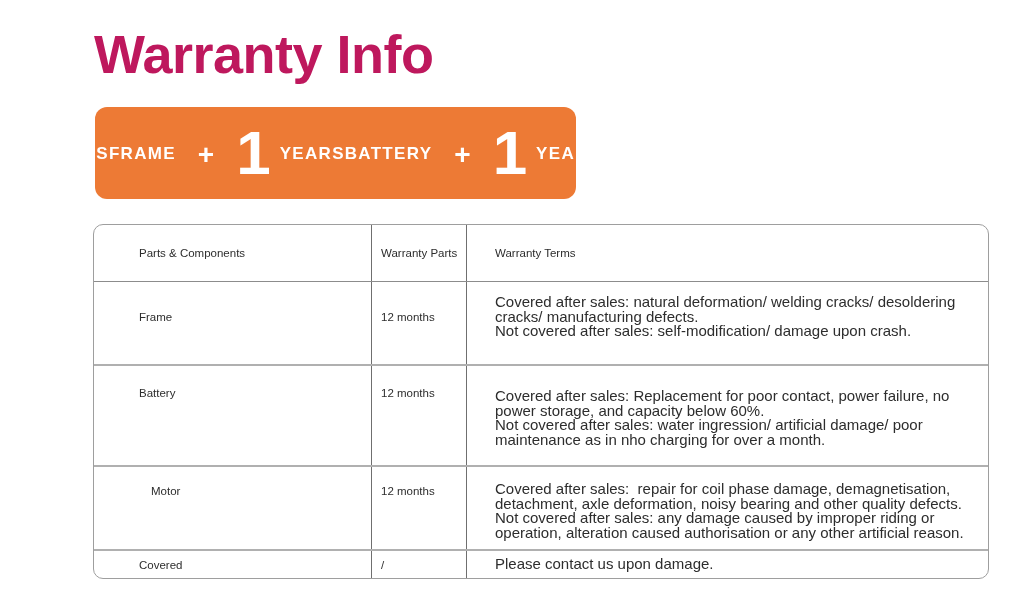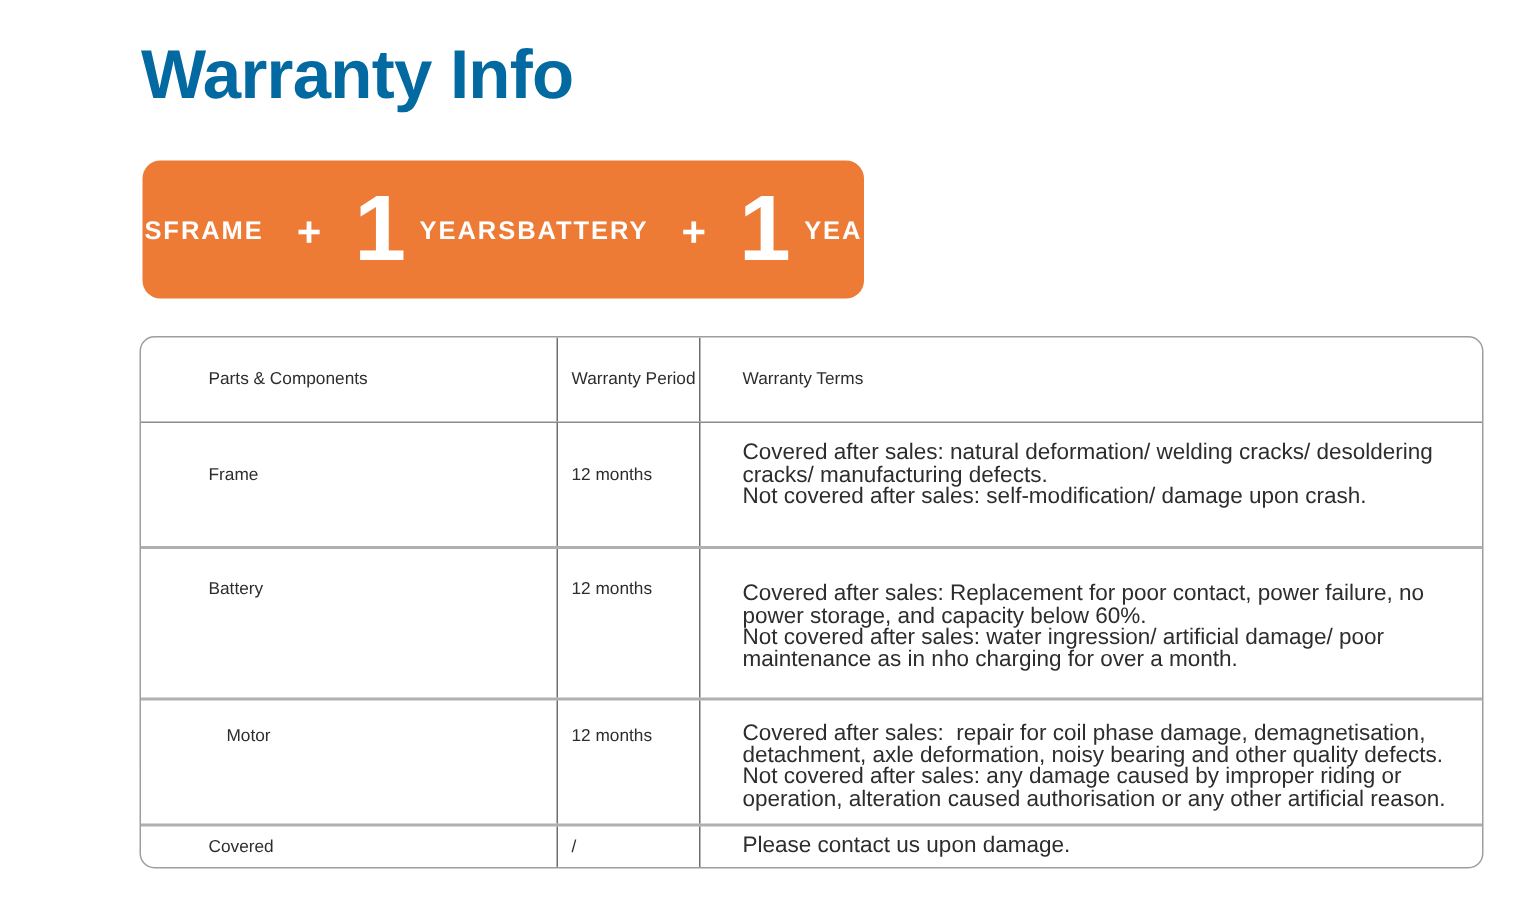--- a/index.html
+++ b/index.html
@@ -1,22 +1,22 @@
 <!DOCTYPE html>
 <html><head>
 <meta charset="utf-8">
 <style>
   * { margin:0; padding:0; box-sizing:border-box; }
   html,body { width:1024px; height:611px; background:#ffffff; overflow:hidden; }
   body { font-family:"Liberation Sans", sans-serif; color:#2d2d2d; position:relative; }
 
   .page-title {
     position:absolute; left:94px; top:22px;
-    font-size:46px; font-weight:700; letter-spacing:-0.5px;
-    color:#0369a1; line-height:1.2;
+    font-size:54px; font-weight:700; letter-spacing:-0.5px;
+    color:#be185d; line-height:1.2;
   }
 
   .banner {
     position:absolute; left:95px; top:107px; width:481px; height:92px;
     background:#ED7A35; border-radius:12px;
     display:flex; align-items:center; justify-content:center; gap:22px;
     color:#ffffff;
   }
   .banner-item { display:flex; align-items:center; gap:9px; }
   .banner-num { font-size:62px; font-weight:700; line-height:50px; }
@@ -80,21 +80,21 @@
       <span>YEARS</span>
       <span>MOTOR</span>
     </span>
   </div>
 </div>
 
 <div class="wtable">
 
   <div class="trow hdr">
     <div class="cell c1">Parts &amp; Components</div>
-    <div class="cell c2">Warranty Period</div>
+    <div class="cell c2">Warranty Parts</div>
     <div class="cell c3">Warranty Terms</div>
   </div>
 
   <div class="trow r1">
     <div class="cell c1">Frame</div>
     <div class="cell c2">12 months</div>
     <div class="cell c3">
       <div class="tline">Covered after sales: natural deformation/ welding cracks/ desoldering</div>
       <div class="tline">cracks/ manufacturing defects.</div>
       <div class="tline">Not covered after sales: self-modification/ damage upon crash.</div>

